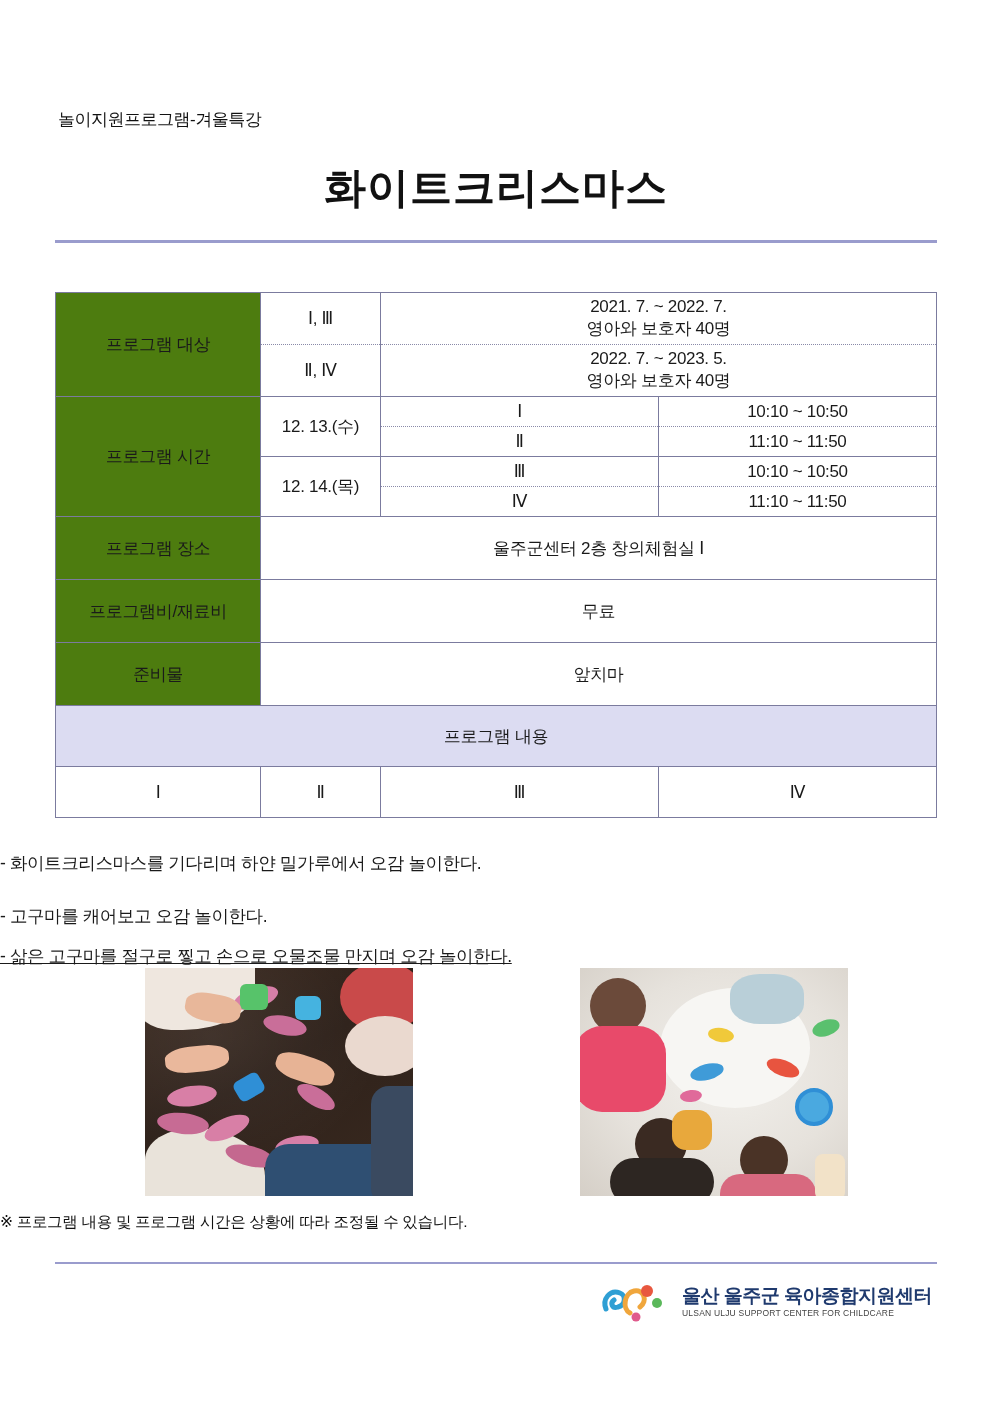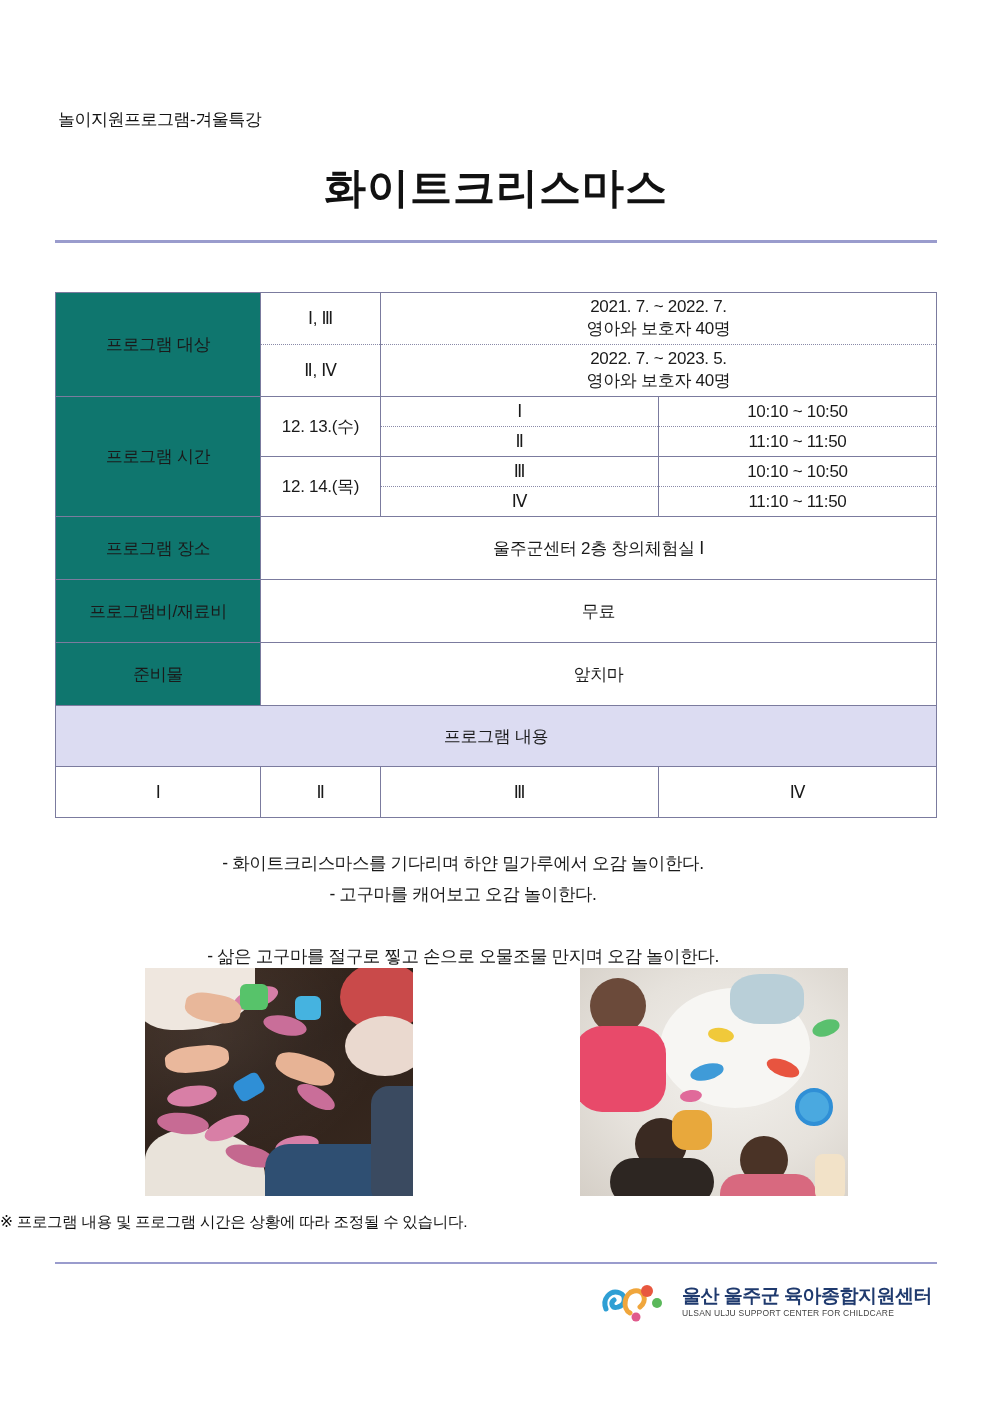--- a/index.html
+++ b/index.html
@@ -68,21 +68,21 @@
   }
   table.info td {
     border: 1px solid #7b7b9e;
     text-align: center;
     vertical-align: middle;
     font-size: 17px;
     letter-spacing: -0.3px;
     padding: 4px 2px;
   }
   td.label {
-    background: #0f766e;
+    background: #4d7c0f;
     font-weight: normal;
     width: 200px;
   }
   td.sub {
     width: 115px;
   }
   td.romanlabel {
     width: 128px;
   }
   .dashed-b {
@@ -97,21 +97,21 @@
     height: 52px;
   }
   .roman-row td {
     height: 42px;
     font-size: 17px;
   }
   .desc {
     position: absolute;
     left: 0;
     width: 926px;
-    text-align: center;
+    text-align: left;
     font-size: 17.5px;
     letter-spacing: -0.4px;
   }
   .photos {
     position: absolute;
     top: 968px;
     left: 55px;
     width: 882px;
     height: 228px;
   }
@@ -271,22 +271,22 @@
       <tr class="roman-row">
         <td>Ⅰ</td>
         <td>Ⅱ</td>
         <td>Ⅲ</td>
         <td>Ⅳ</td>
       </tr>
     </tbody>
   </table>
 
   <div class="desc" style="top:851px;">- 화이트크리스마스를 기다리며 하얀 밀가루에서 오감 놀이한다.</div>
-  <div class="desc" style="top:882px;">- 고구마를 캐어보고 오감 놀이한다.</div>
-  <div class="desc" style="top:944px;">- 삶은 고구마를 절구로 찧고 손으로 오물조물 만지며 오감 놀이한다.</div>
+  <div class="desc" style="top:904px;">- 고구마를 캐어보고 오감 놀이한다.</div>
+  <div class="desc" style="top:944px;text-decoration:underline;">- 삶은 고구마를 절구로 찧고 손으로 오물조물 만지며 오감 놀이한다.</div>
 
   <div class="photos">
 
     <div class="photo photo-left">
       <div class="pl-inner">
 
         <div class="blob" style="left:-10px;top:-8px;width:120px;height:70px;background:#efe7df;border-radius:0 0 60% 30%/0 0 60% 40%;"></div>
         <div class="blob" style="left:0px;top:160px;width:120px;height:80px;background:#e9e3da;border-radius:40% 60% 0 0;"></div>
         <div class="blob" style="left:195px;top:-6px;width:85px;height:70px;background:#c94a4a;border-radius:50%;"></div>
         <div class="blob" style="left:200px;top:48px;width:80px;height:60px;background:#ead9cf;border-radius:50%;"></div>

